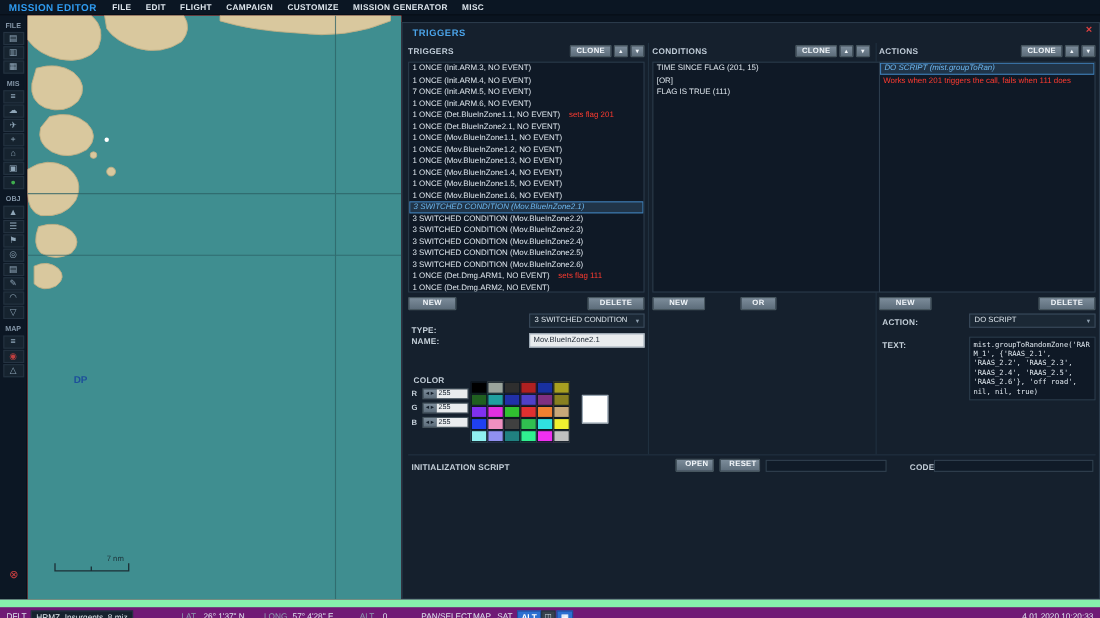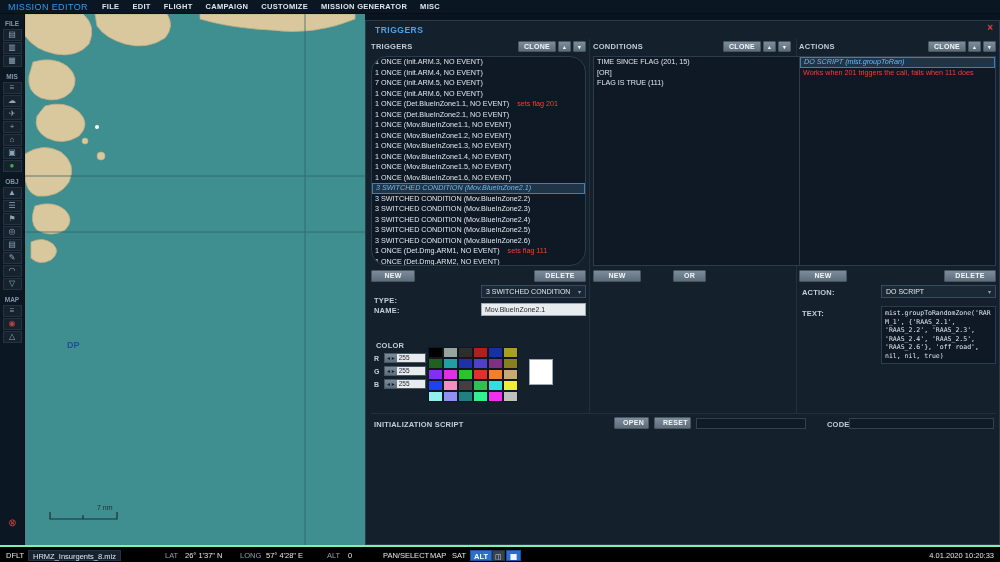--- a/index.html
+++ b/index.html
@@ -4,21 +4,21 @@
 <style>
   * { box-sizing: border-box; margin: 0; padding: 0; }
   html,body { width:1000px; height:562px; background:#0a1420; overflow:hidden;
               font-family:"Liberation Sans", sans-serif; }
   #screen { position:relative; width:1000px; height:562px; background:#0a1420; }
 
   
   .topbar { position:absolute; left:0; top:0; width:1000px; height:14px;
             background:#0b1623; display:flex; align-items:center; gap:14px;
             border-bottom:1px solid #060d16; }
-  .app-title { color:#2f9bf0; font-size:9px; font-weight:normal; letter-spacing:.4px; margin-left:8px; white-space:nowrap; }
+  .app-title { color:#2f9bf0; font-size:9px; font-weight:bold; letter-spacing:.4px; margin-left:8px; white-space:nowrap; }
   .menu-items { display:flex; gap:13px; }
   .menu-item { color:#dde5ec; font-size:7.5px; font-weight:bold; letter-spacing:.3px; cursor:pointer; white-space:nowrap; }
 
   
   .sidebar { position:absolute; left:0; top:14px; width:25px; height:531px;
              background:#0c1724; border-right:1px solid #060d16; }
   .sb-label { color:#8496a8; font-size:6.5px; font-weight:bold; text-align:center; margin-top:5px; height:9px; line-height:9px; }
   .sb-icon { width:19px; height:12px; margin:1px auto; background:#16232f; border:1px solid #243241;
              color:#8fa6b8; font-size:8px; line-height:10px; text-align:center; cursor:pointer; }
   .sb-exit { position:absolute; left:3px; bottom:16px; width:19px; height:13px; text-align:center;
@@ -73,22 +73,22 @@
   .rgb-label { color:#c4cfd9; font-size:7px; font-weight:bold; width:7px; }
   .stepper { display:flex; width:42px; height:10px; border:1px solid #47565f; cursor:pointer; }
   .st-arrows { background:linear-gradient(#7c8c9a,#5d6d7b); color:#15202c; font-size:6px; line-height:8px; padding:0 2px; }
   .st-val { background:#e9ecee; color:#1a2430; font-size:6.5px; line-height:8px; flex:1; padding:0 2px; }
 
   .palette { position:absolute; display:grid; grid-template-columns:repeat(6,15px); grid-auto-rows:11px; }
   .swatch { border:1px solid #0e1822; cursor:pointer; }
   .preview { position:absolute; border:1px solid #9aa8b4; }
 
   
-  .statusbar { position:absolute; left:0; top:545px; width:1000px; height:17px; background:#000000;
-               border-top:2px solid #86efac; font-size:7.5px; color:#dfe7ee; }
+  .statusbar { position:absolute; left:0; top:545px; width:1000px; height:17px; background:#701a75;
+               border-top:7px solid #86efac; font-size:7.5px; color:#dfe7ee; }
   .statusbar > * { position:absolute; top:3px; height:11px; line-height:11px; white-space:nowrap; }
   .sb-dim { color:#8fa0b0; }
   .sb-chip { background:#16222e; border:1px solid #243241; padding:0 4px; }
   .sb-bluebtn { background:#2d6fd1; border:1px solid #1d4f9e; color:#fff; padding:0 3px; font-weight:bold; cursor:pointer; }
   .sb-txtbtn { cursor:pointer; }
   .sb-iconbtn { background:#37424d; border:1px solid #243241; color:#cdd8e2; padding:0 2px; font-size:7px; cursor:pointer; }
 </style>
 </head>
 <body>
 
@@ -189,21 +189,21 @@
       <button class="btn chev">▾</button>
     </div>
     <div class="col-hdr" style="left:227px; width:198px;">
       <span class="hdr-label">CONDITIONS</span>
       <span class="spacer"></span>
       <button class="btn sm">CLONE</button>
       <button class="btn chev">▴</button>
       <button class="btn chev">▾</button>
     </div>
 
-    <div class="list" style="left:5px; width:215px;border-radius:16px;">
+    <div class="list" style="left:5px; width:215px;">
         <div class="list-item">
           <span class="li-text">1 ONCE (Init.ARM.3, NO EVENT)</span>
         </div>
         <div class="list-item">
           <span class="li-text">1 ONCE (Init.ARM.4, NO EVENT)</span>
         </div>
         <div class="list-item">
           <span class="li-text">7 ONCE (Init.ARM.5, NO EVENT)</span>
         </div>
         <div class="list-item">

